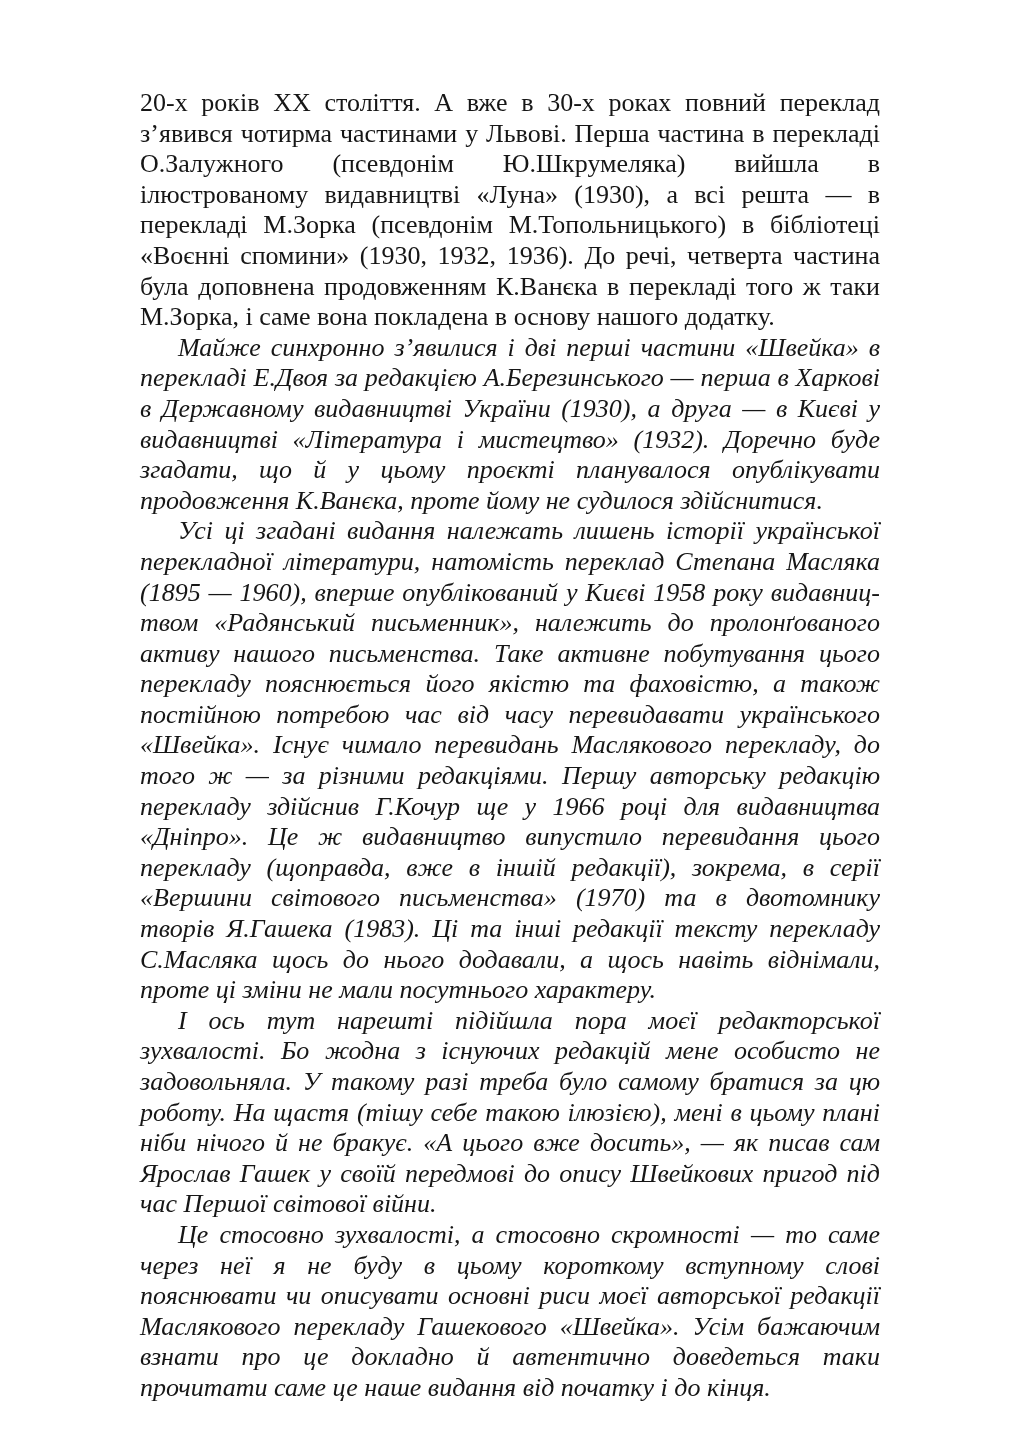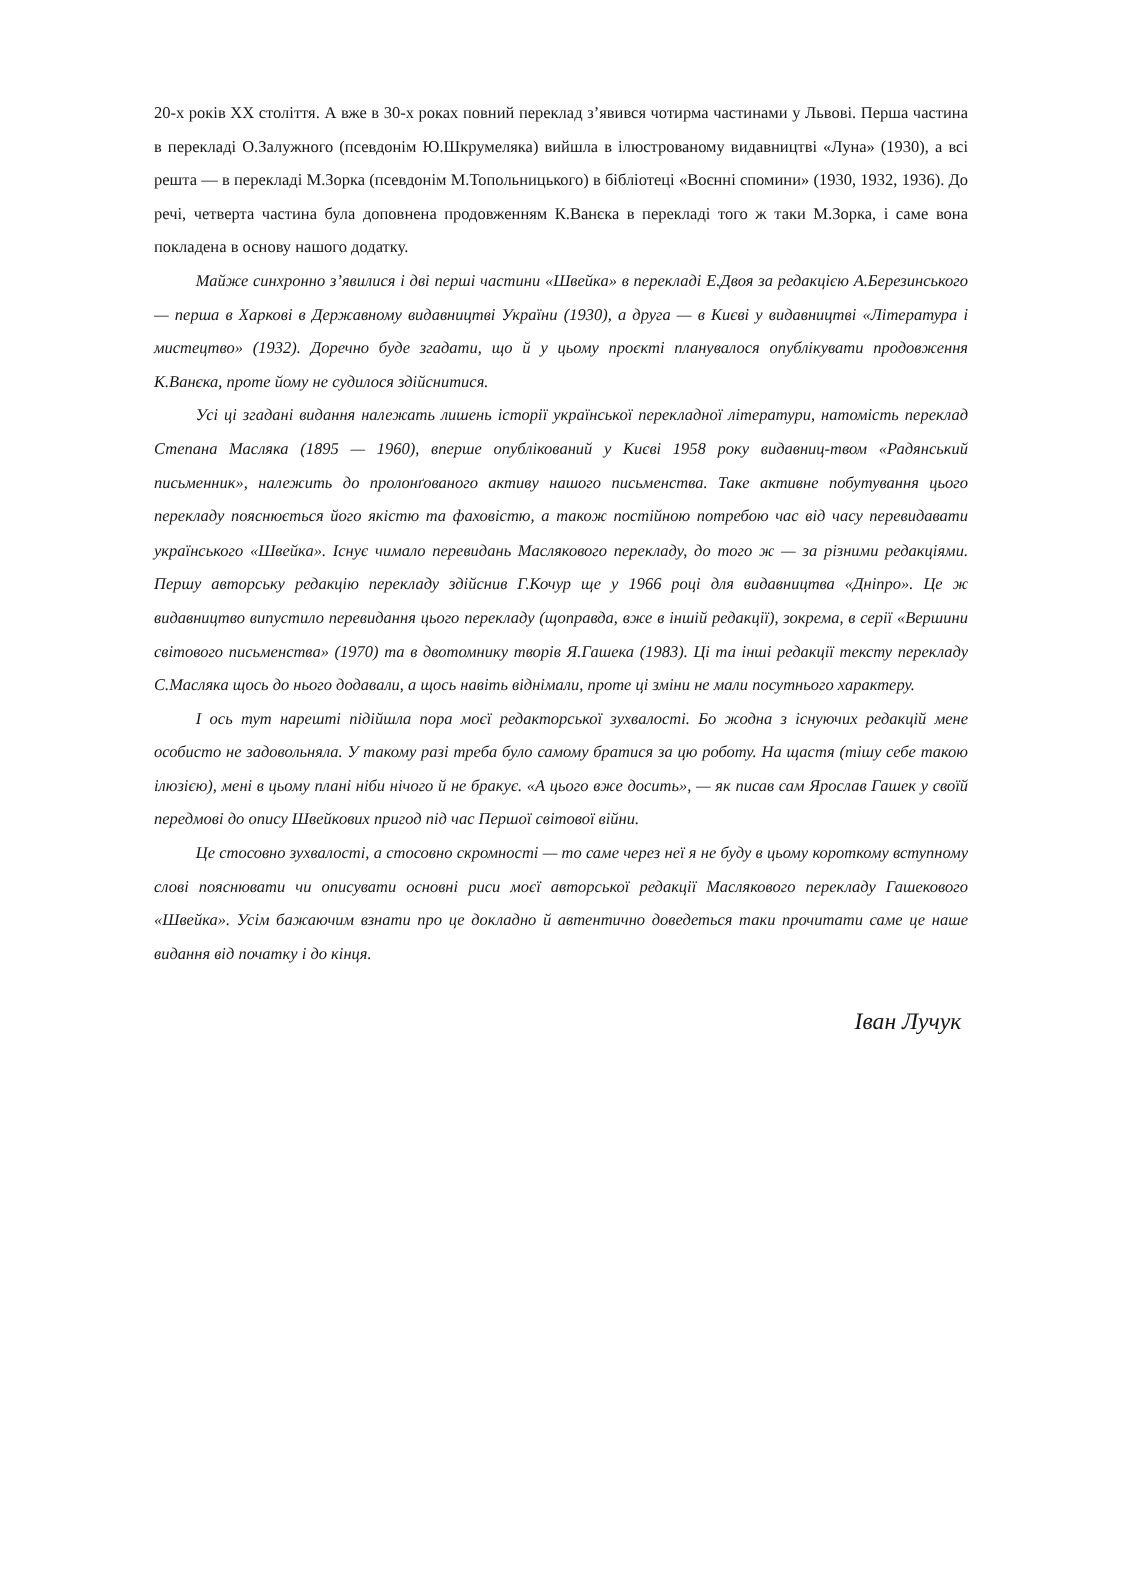--- a/index.html
+++ b/index.html
@@ -18,21 +18,21 @@
     overflow: hidden;
   }
   .content {
     position: absolute;
     left: 140px;
     top: 88px;
     width: 740px;
   }
   p.para {
     margin: 0;
-    font-size: 15px;
+    font-size: 26px;
     line-height: 30.6px;
     text-align: justify;
     text-justify: inter-word;
     color: #161616;
     hyphens: none;
   }
   p.para.indent {
     text-indent: 38px;
     font-style: italic;
   }

